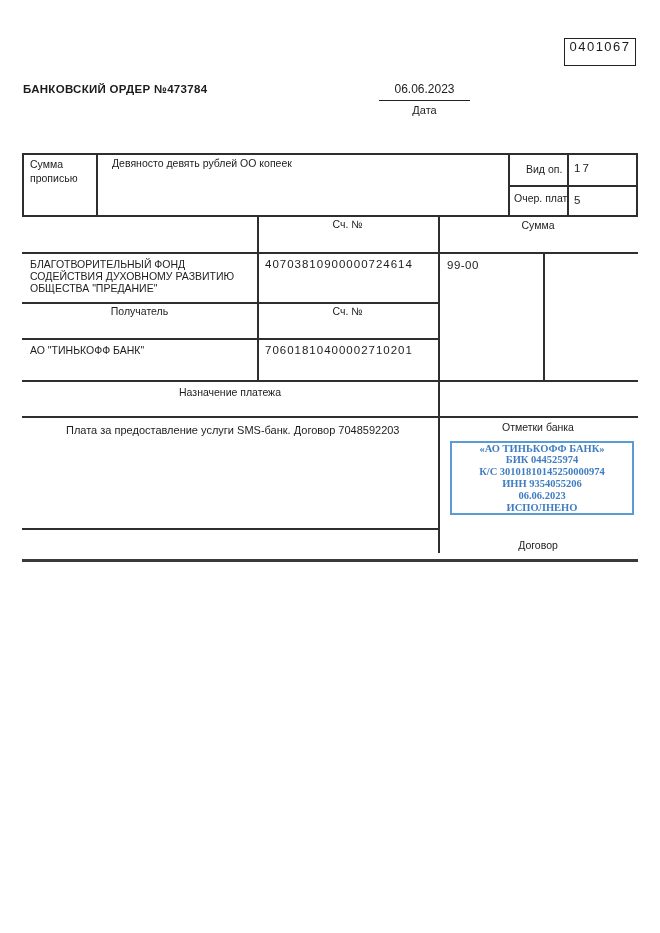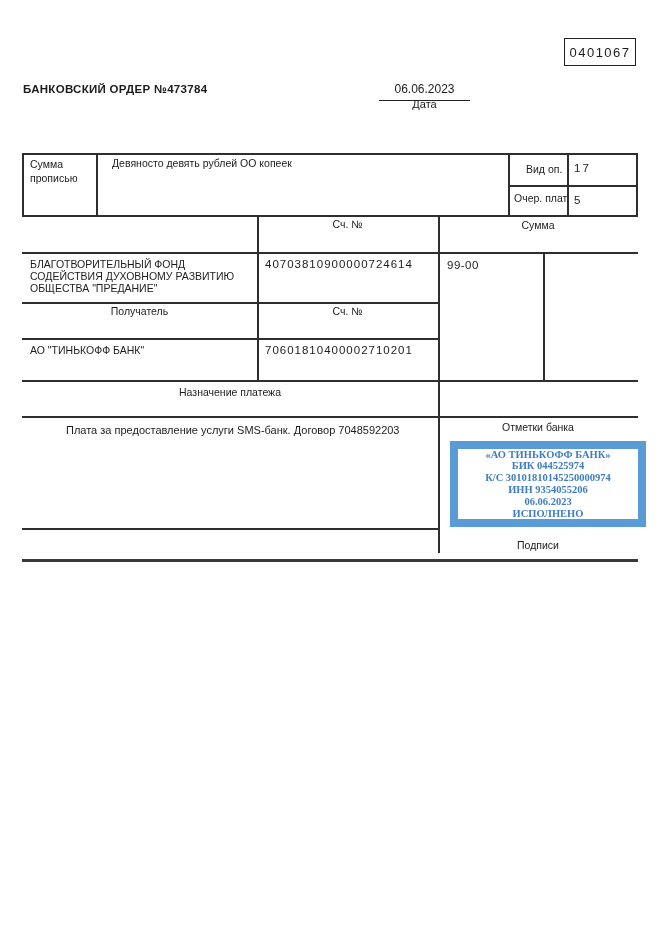--- a/index.html
+++ b/index.html
@@ -11,38 +11,38 @@
   .abs{position:absolute;}
   .hline{position:absolute;background:#2e2e2e;height:1.5px;}
   .hline.thick{height:2px;}
   .hline.bottom{height:3px;background:#3a3a3a;}
   .vline{position:absolute;background:#2e2e2e;width:1.5px;}
   .t{font-size:10.5px;line-height:12.5px;}
   .num{font-size:11.5px;letter-spacing:1px;}
   .center{text-align:center;}
   .code-box{
     position:absolute;left:564px;top:38px;width:70px;height:26px;
-    border:1.6px solid #222;display:flex;align-items:center;justify-content:center;
+    border:1.6px solid #222;display:flex;justify-content:center;
     font-size:13px;letter-spacing:1.5px;
   }
   .title{
     position:absolute;left:23px;top:83px;font-size:11.5px;font-weight:bold;
     letter-spacing:0.3px;
   }
   .date-value{
     position:absolute;left:379px;top:82px;width:91px;text-align:center;
     font-size:12px;padding-bottom:4px;border-bottom:1.6px solid #222;
   }
   .date-label{
-    position:absolute;left:379px;top:98px;width:91px;text-align:center;
+    position:absolute;left:379px;top:104px;width:91px;text-align:center;
     font-size:11px;
   }
   .stamp{
     position:absolute;left:450px;top:441px;width:180px;height:70px;
-    border:8px solid #7f1d1d;display:flex;flex-direction:column;
+    border:2px solid #7f1d1d;display:flex;flex-direction:column;
     align-items:center;justify-content:center;
     font-family:"Liberation Serif","DejaVu Serif",serif;
     font-weight:bold;font-size:10.5px;line-height:11.8px;color:#3e7dc1;
     text-align:center;
   }
 </style>
 </head>
 <body>
 
 <div class="page">
@@ -103,15 +103,15 @@
 
   <div class="stamp" style="color: rgb(62, 125, 193); border-color: rgb(90, 154, 213);">
     <div>«АО ТИНЬКОФФ БАНК»</div>
     <div>БИК 044525974</div>
     <div>К/С 30101810145250000974</div>
     <div>ИНН 9354055206</div>
     <div>06.06.2023</div>
     <div>ИСПОЛНЕНО</div>
   </div>
 
-  <div class="abs t center" style="left:438px;top:539px;width:200px;">Подписи</div>
+  <div class="abs t center" style="left:438px;top:539px;width:200px;">Договор</div>
 
 </div>
 
 </body></html>

